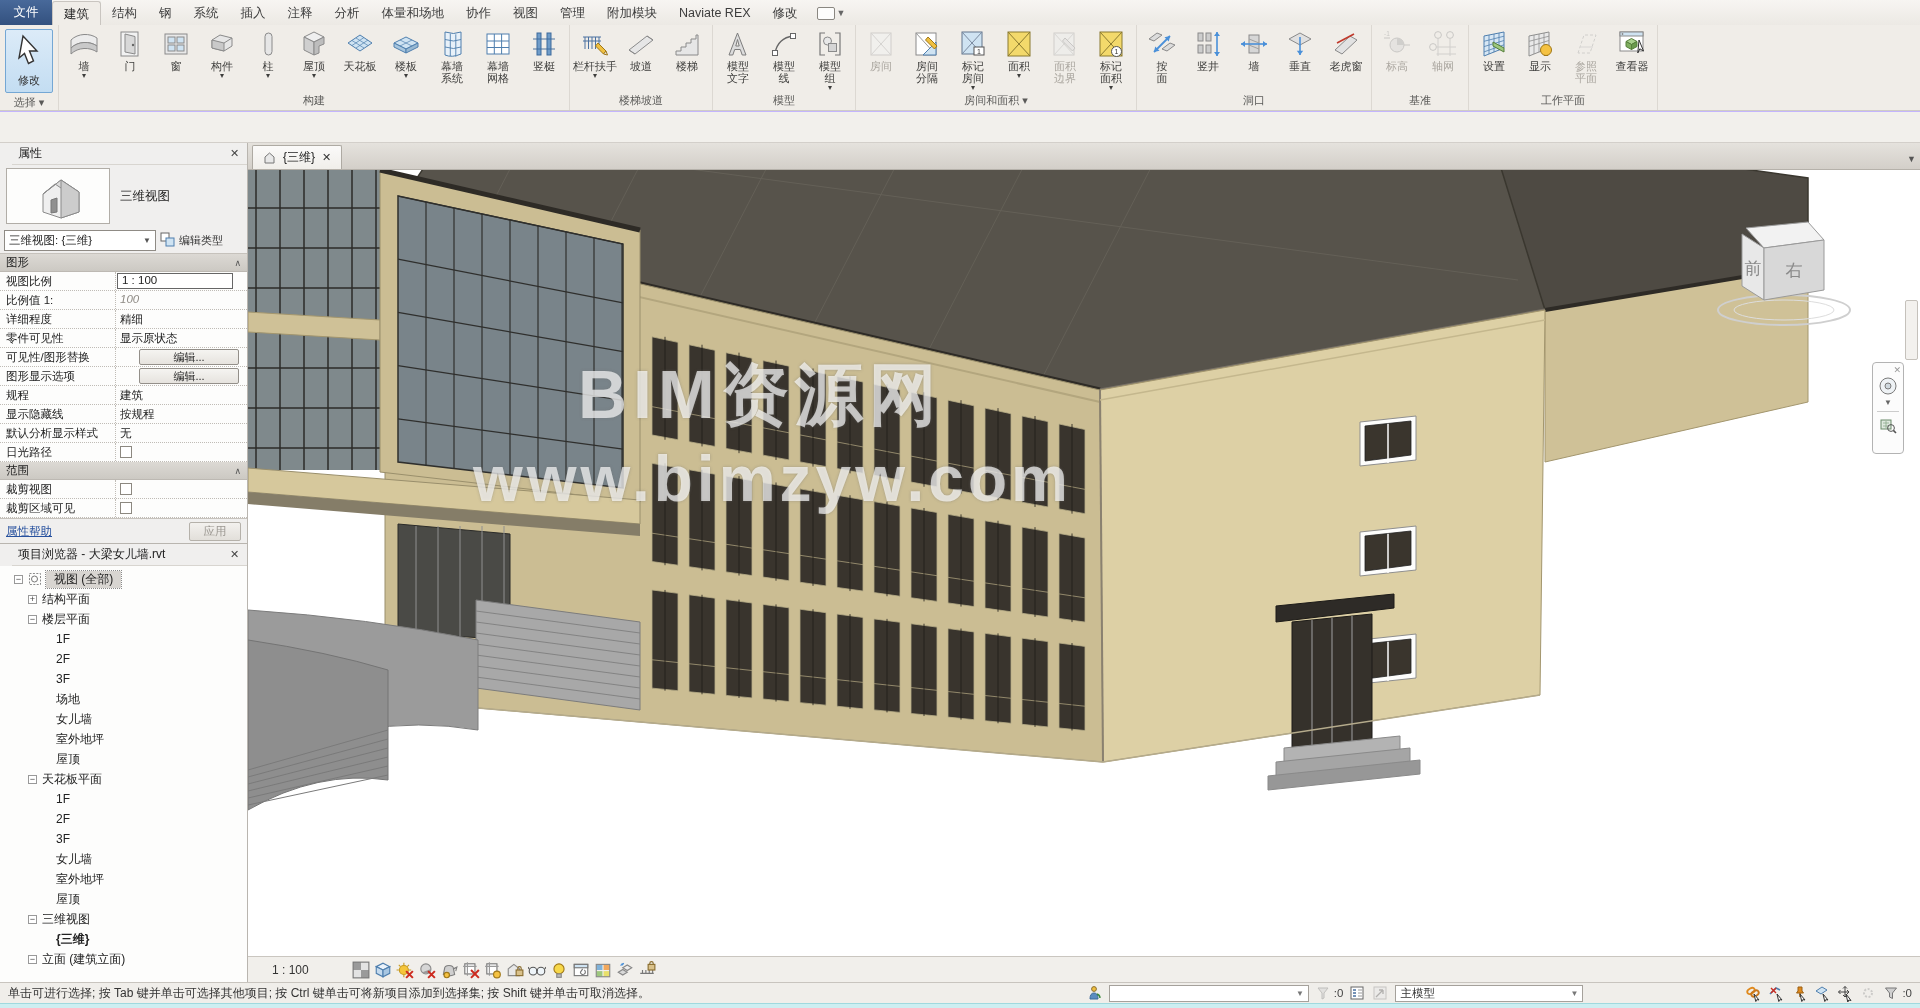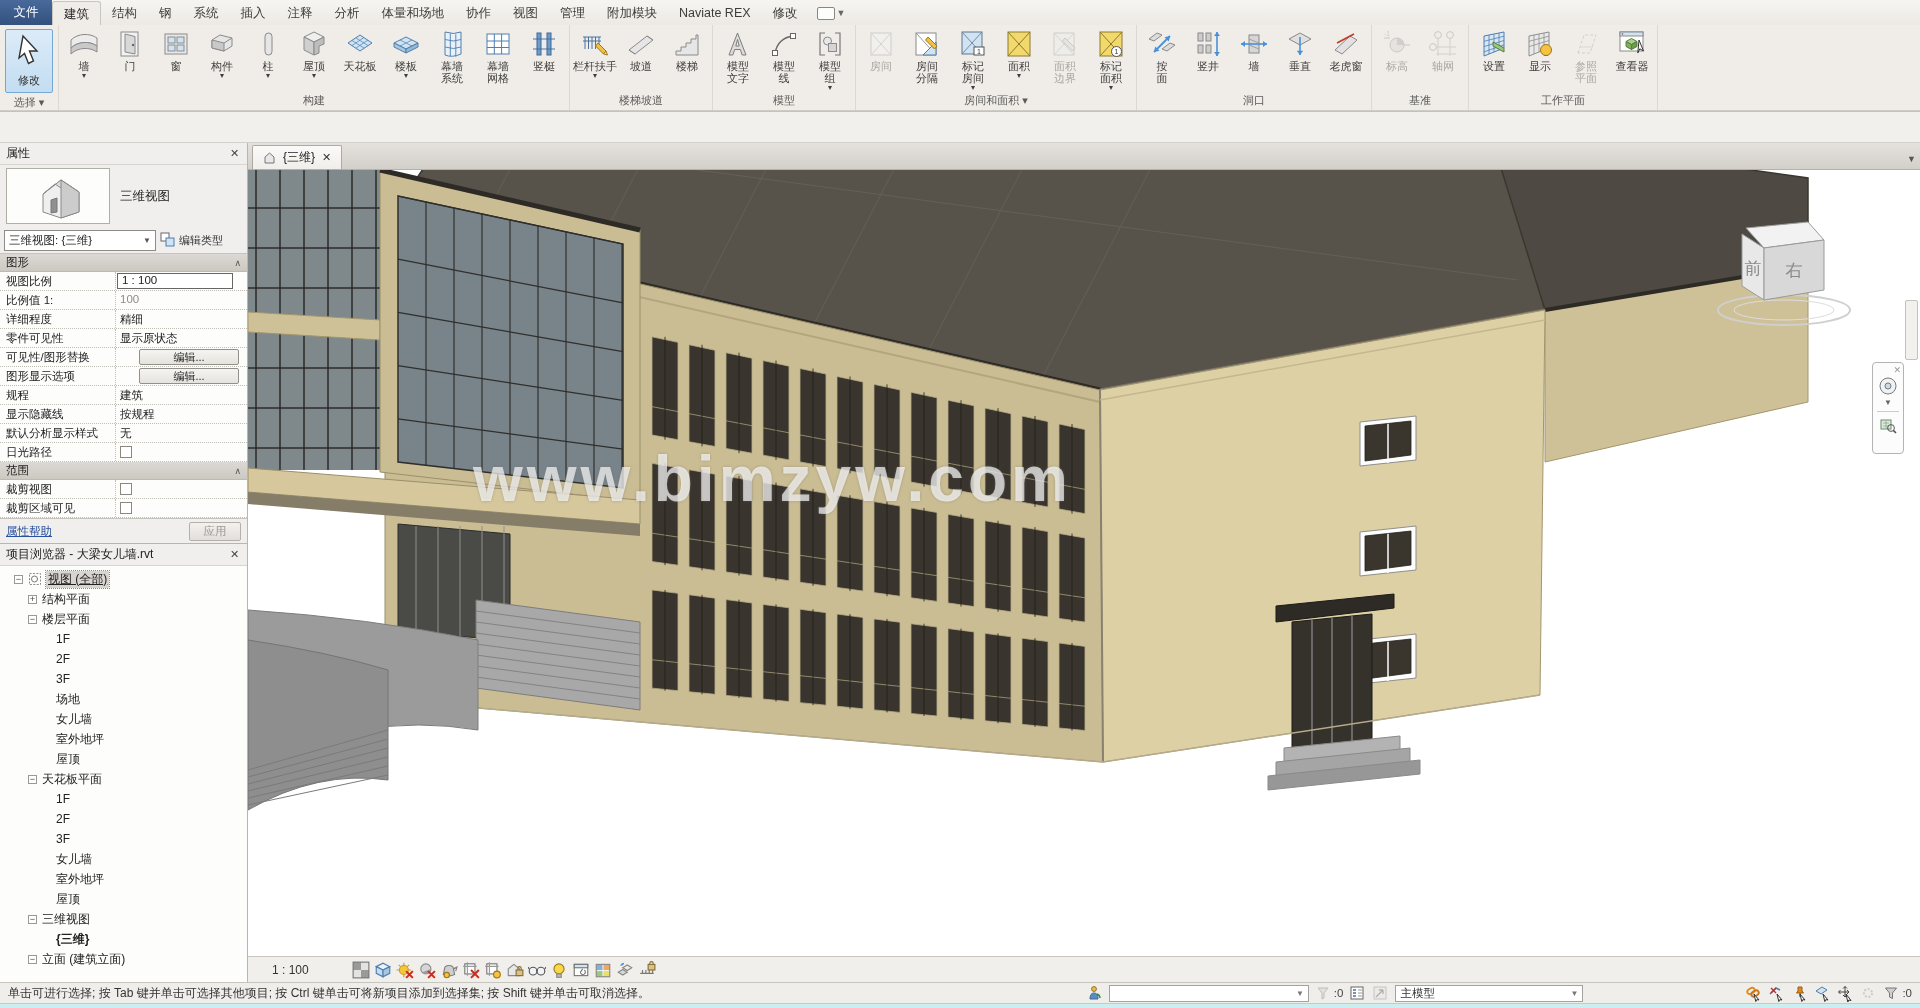--- a/index.html
+++ b/index.html
@@ -41,62 +41,62 @@
   .modifybtn .lbl { font-size:11px; color:#333; }
 
   
   .optionsbar { position:absolute; left:0; top:112px; width:100%; height:31px;
     background:#f2f0ec; border-bottom:1px solid #d3cfca; }
 
   
   .leftcol { position:absolute; left:0; top:143px; width:248px; bottom:26px;
     background:#f0efee; border-right:1px solid #b9b5af; display:flex; flex-direction:column; }
   .ptitle { height:22px; display:flex; align-items:center; font-size:12px; color:#222;
-    padding:0 6px; background:#f0efee; border-bottom:1px solid #d8d5d0; position:relative; }
+    padding:0 6px; background:#f0efee; border-bottom:1px solid #d8d5d0; position:relative;margin-left:12px; }
   .pclose { position:absolute; right:5px; top:3px; width:15px; height:15px; font-size:11px;
     line-height:15px; text-align:center; color:#444; cursor:pointer; }
   .preview { height:62px; display:flex; align-items:center; padding:3px 6px; gap:10px; }
   .thumb { width:104px; height:56px; background:#fdfdfc; border:1px solid #b1ada7;
     display:flex; align-items:center; justify-content:center; }
   .prevlbl { font-size:12.5px; color:#222; }
   .typerow { height:26px; display:flex; align-items:center; padding:0 4px; gap:4px; }
   .typesel { flex:0 0 152px; height:21px; background:#fff; border:1px solid #8f8b85;
     font-size:11.5px; color:#222; display:flex; align-items:center; padding:0 4px; cursor:pointer; }
   .typesel .cv { font-size:8px; margin-left:auto; color:#555; }
   .edittype { display:flex; align-items:center; gap:3px; font-size:11px; color:#333; cursor:pointer; }
   .propgrid { border-top:1px solid #c6c2bc; }
   .sechead { height:18px; background:linear-gradient(#dcd9d4,#ccc9c3); font-size:11.5px;
     color:#222; display:flex; align-items:center; padding:0 6px; border-bottom:1px solid #bdb9b3; cursor:pointer; }
   .sechead .chev { margin-left:auto; font-size:9px; color:#555; }
   .prow { height:19px; display:flex; font-size:11.5px; color:#222;
     border-bottom:1px dotted #c0bcb6; background:#fdfdfc; }
   .prow .pl { width:116px; padding:2px 0 0 6px; border-right:1px dotted #c0bcb6;
     white-space:nowrap; overflow:hidden; }
   .prow .pv { flex:1; padding:2px 4px 0 4px; position:relative; }
-  .prow .pv.muted { color:#8f8b85; }
+  .prow .pv.muted { color:#8f8b85;font-style:italic; }
   .vinput { position:absolute; left:1px; top:1px; right:14px; bottom:1px; background:#fff;
     border:1px solid #6b6archive least?#666; border:1px solid #666; font-size:11.5px; padding:0 4px; }
   .vbtn { position:absolute; left:3px; top:1px; right:8px; bottom:1px;
     background:linear-gradient(#f5f4f1,#e6e3de); border:1px solid #938f89; border-radius:2px;
     font-size:11px; text-align:center; line-height:15px; cursor:pointer;margin-left:20px; }
   .chk { width:12px; height:12px; border:1px solid #8c8880; background:#fff; margin-top:1px; cursor:pointer; }
   .helprow { height:25px; display:flex; align-items:center; padding:0 6px;
     border-top:1px solid #c6c2bc; }
   .helplink { font-size:11.5px; color:#27519e; text-decoration:underline; cursor:pointer; }
   .applybtn { margin-left:auto; width:52px; height:19px; font-size:11.5px; color:#9b9791;
     background:linear-gradient(#f3f1ee,#e2dfda); border:1px solid #b5b1aa; border-radius:2px;
     text-align:center; line-height:17px; }
   .browser { flex:1; display:flex; flex-direction:column; border-top:1px solid #b9b5af; min-height:0; }
   .tree { flex:1; background:#fdfdfc; overflow:hidden; padding-top:3px; }
   .trow { height:20px; display:flex; align-items:center; font-size:12px; color:#222;
     white-space:nowrap; cursor:pointer; }
   .trow .exp { width:9px; height:9px; border:1px solid #999; background:#fff; font-size:9px;
     line-height:7px; text-align:center; color:#444; margin-right:5px; flex:0 0 9px; }
   .trow .sp { width:14px; flex:0 0 14px; }
-  .trow .tlabel.sel { background:#d8d5d1; outline:1px dotted #8a8a8a; padding:0 2px;text-decoration:underline; }
+  .trow .tlabel.sel { background:#d8d5d1; outline:1px dotted #8a8a8a; padding:0 8px; }
   .trow .tlabel.bold { font-weight:bold; }
 
   
   .canvas { position:absolute; left:248px; top:143px; right:0; bottom:26px;
     display:flex; flex-direction:column; }
   .doctabs { height:27px; background:linear-gradient(#e5e2dd,#d3cfc9);
     border-bottom:1px solid #b5b1aa; display:flex; align-items:flex-end; }
   .doctab { margin-left:4px; height:24px; background:linear-gradient(#fbfaf9,#f0eeea);
     border:1px solid #aeaaa3; border-bottom:none; border-radius:2px 2px 0 0;
     display:flex; align-items:center; gap:7px; padding:0 10px; font-size:12px; color:#222; cursor:pointer; }
@@ -962,20 +962,21 @@
           <line x1="228" y1="507" x2="392" y2="529" stroke="#838383" stroke-width="1"></line>
           <path d="M0 440 Q120 448 230 470 L230 560 Q110 540 0 600 Z" fill="#9b9b9b" stroke="#7c7c7c"></path>
           <path d="M0 470 Q80 482 140 500 L140 610 Q70 600 0 640 Z" fill="#8e8e8e" stroke="#747474"></path>
           <line x1="0" y1="600" x2="140" y2="560" stroke="#7a7a7a" stroke-width="1"></line>
           <line x1="0" y1="607" x2="140" y2="569" stroke="#7a7a7a" stroke-width="1"></line>
           <line x1="0" y1="614" x2="140" y2="578" stroke="#7a7a7a" stroke-width="1"></line>
           <line x1="0" y1="621" x2="140" y2="587" stroke="#7a7a7a" stroke-width="1"></line>
           <line x1="0" y1="628" x2="140" y2="596" stroke="#7a7a7a" stroke-width="1"></line>
           <line x1="0" y1="635" x2="140" y2="605" stroke="#7a7a7a" stroke-width="1"></line>
         </svg>
+      <div class="wm wm1">BIM资源网</div>
       <div class="wm wm2">www.bimzyw.com</div>
       <svg class="viewcube" viewBox="0 0 150 110">
         <ellipse cx="72" cy="92" rx="66" ry="15" fill="none" stroke="#cfcfcf" stroke-width="2"></ellipse>
         <ellipse cx="72" cy="92" rx="50" ry="10" fill="none" stroke="#dddddd"></ellipse>
         <path d="M34 10 L96 4 L112 22 L52 30 Z" fill="#f2f2f2" stroke="#9a9a9a"></path>
         <path d="M34 10 L52 30 L54 78 L36 60 Z" fill="#e3e3e3" stroke="#9a9a9a" visibility="hidden"></path>
         <path d="M34 10 L52 30 L52 80 L34 62" fill="#e6e6e6" stroke="#9a9a9a" visibility="hidden"></path>
         <path d="M52 30 L52 82 L34 64 L34 10 Z" fill="#e6e6e6" stroke="#9a9a9a" visibility="hidden"></path>
         <path d="M52 30 L52 82 L30 68 L30 16 Z" fill="#e8e8e8" stroke="#9a9a9a"></path>
         <path d="M52 30 L112 22 L112 72 L52 82 Z" fill="#d8d8d8" stroke="#9a9a9a"></path>

